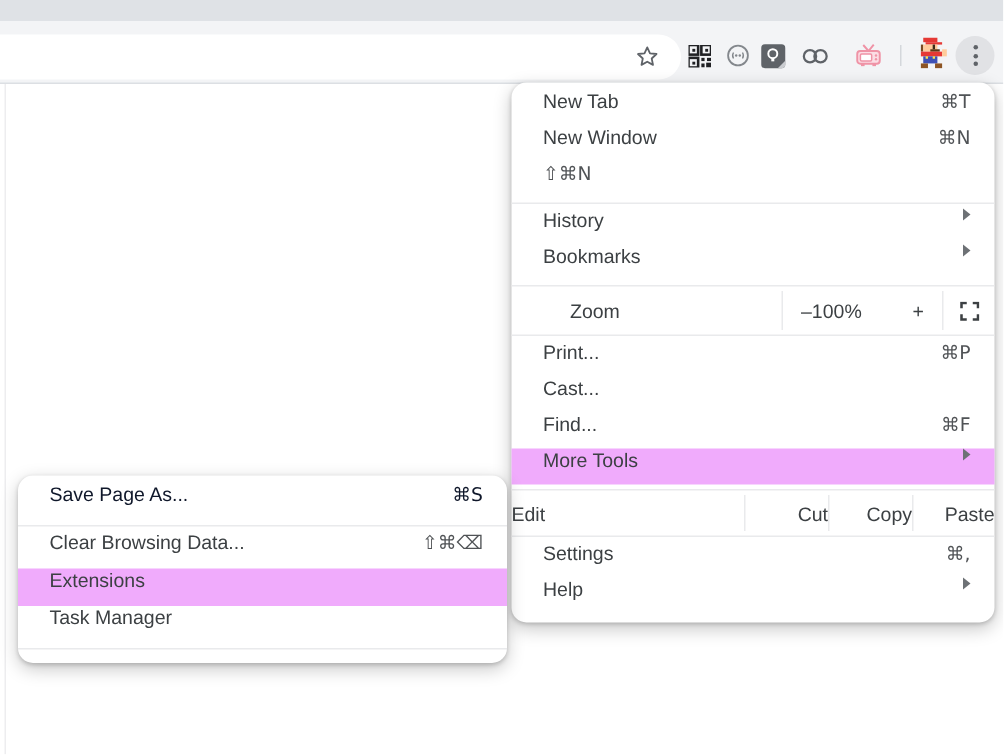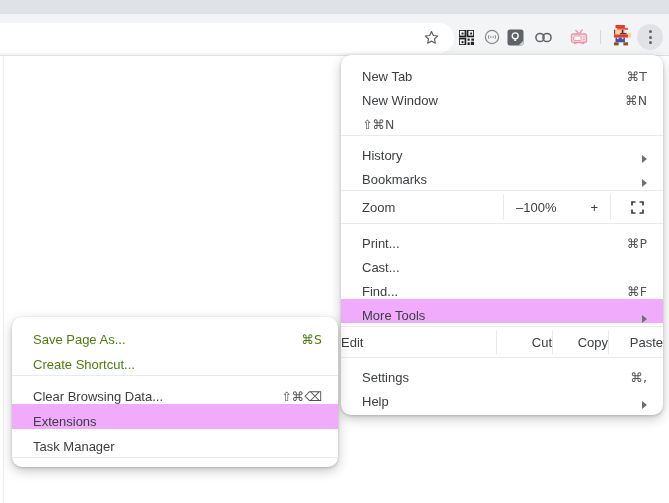--- a/index.html
+++ b/index.html
@@ -16,30 +16,30 @@
             background:#e1e2e5;display:flex;align-items:center;justify-content:center;}
   .dots{display:flex;flex-direction:column;gap:2.5px;}
   .dots i{width:3px;height:3px;border-radius:50%;background:#5f6368;}
   .page-edge-line{position:absolute;left:3px;top:56px;width:1px;height:447px;background:#ededef;}
   
   .menu{position:absolute;background:#ffffff;border-radius:10px;
         box-shadow:0 1px 3px rgba(0,0,0,.18),0 4px 12px rgba(0,0,0,.22);
         padding:5px 0 6px 0;box-sizing:border-box;}
   .menu-main{left:341px;top:55px;width:322px;z-index:5;}
   .menu-sub{left:12px;top:317px;width:326px;z-index:6;}
-  .mrow{height:24px;display:flex;align-items:flex-end;padding:0 16px 0 21px;justify-content:space-between;}
+  .mrow{height:24px;display:flex;align-items:flex-start;padding:0 16px 0 21px;justify-content:space-between;}
   .menu-sub .mrow{height:25px;}
   .mrow .lbl{white-space:nowrap;}
   .mrow .sc{font-family:"DejaVu Sans",sans-serif;font-size:12.5px;color:#505356;white-space:nowrap;}
   .mrow.hl{background:#f0abfc;}
-  .mrow.disabled .lbl,.mrow.disabled .sc{color:#4d7c0f;}
+  .mrow.disabled .lbl,.mrow.disabled .sc{color:#0f172a;}
   .msep{height:1px;background:#e9eaec;margin:3px 0;}
   .arrow{width:0;height:0;border-left:5px solid #6d7175;border-top:4px solid transparent;border-bottom:4px solid transparent;}
   
-  .zoomrow{height:26px;display:flex;align-items:stretch;}
+  .zoomrow{height:26px;display:flex;align-items:stretch;margin-left:18px;}
   .zoomrow .zlabel{width:162px;display:flex;align-items:center;padding-left:21px;box-sizing:border-box;}
   .vdiv{width:1px;background:#e9eaec;}
   .zctrl{width:106px;display:flex;align-items:center;}
   .zctrl .zminus{padding-left:12px;color:#3c4043;}
   .zctrl .zval{flex:1;text-align:left;}
   .zctrl .zplus{padding-right:12px;color:#3c4043;}
   .zfs{flex:1;display:flex;align-items:center;justify-content:center;}
   
   .editrow{height:24px;display:flex;align-items:stretch;}
   .editrow .ecell{display:flex;align-items:center;}
@@ -241,23 +241,20 @@
       <span class="arrow"></span>
     </div>
   </div>
 
   <div class="menu menu-sub">
 
     <div class="mrow disabled">
       <span class="lbl">Save Page As...</span>
       <span class="sc">⌘S</span>
     </div>
-    <div class="mrow disabled">
-      <span class="lbl">Create Shortcut...</span>
-    </div>
 
     <div class="msep"></div>
 
     <div class="mrow">
       <span class="lbl">Clear Browsing Data...</span>
       <span class="sc">⇧⌘⌫</span>
     </div>
     <div class="mrow hl">
       <span class="lbl">Extensions</span>
     </div>

